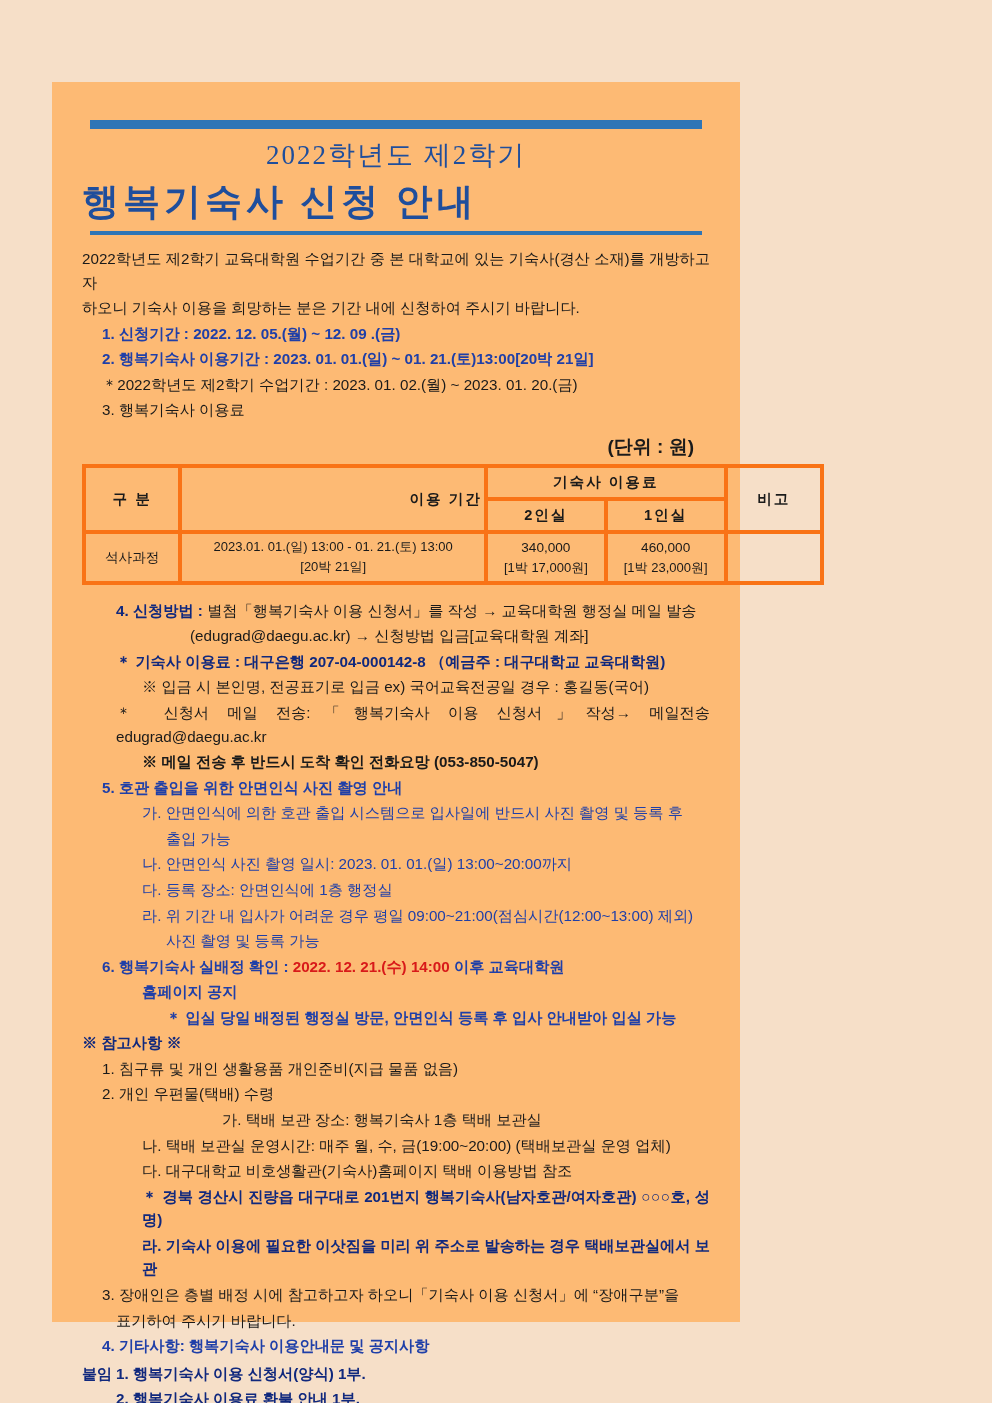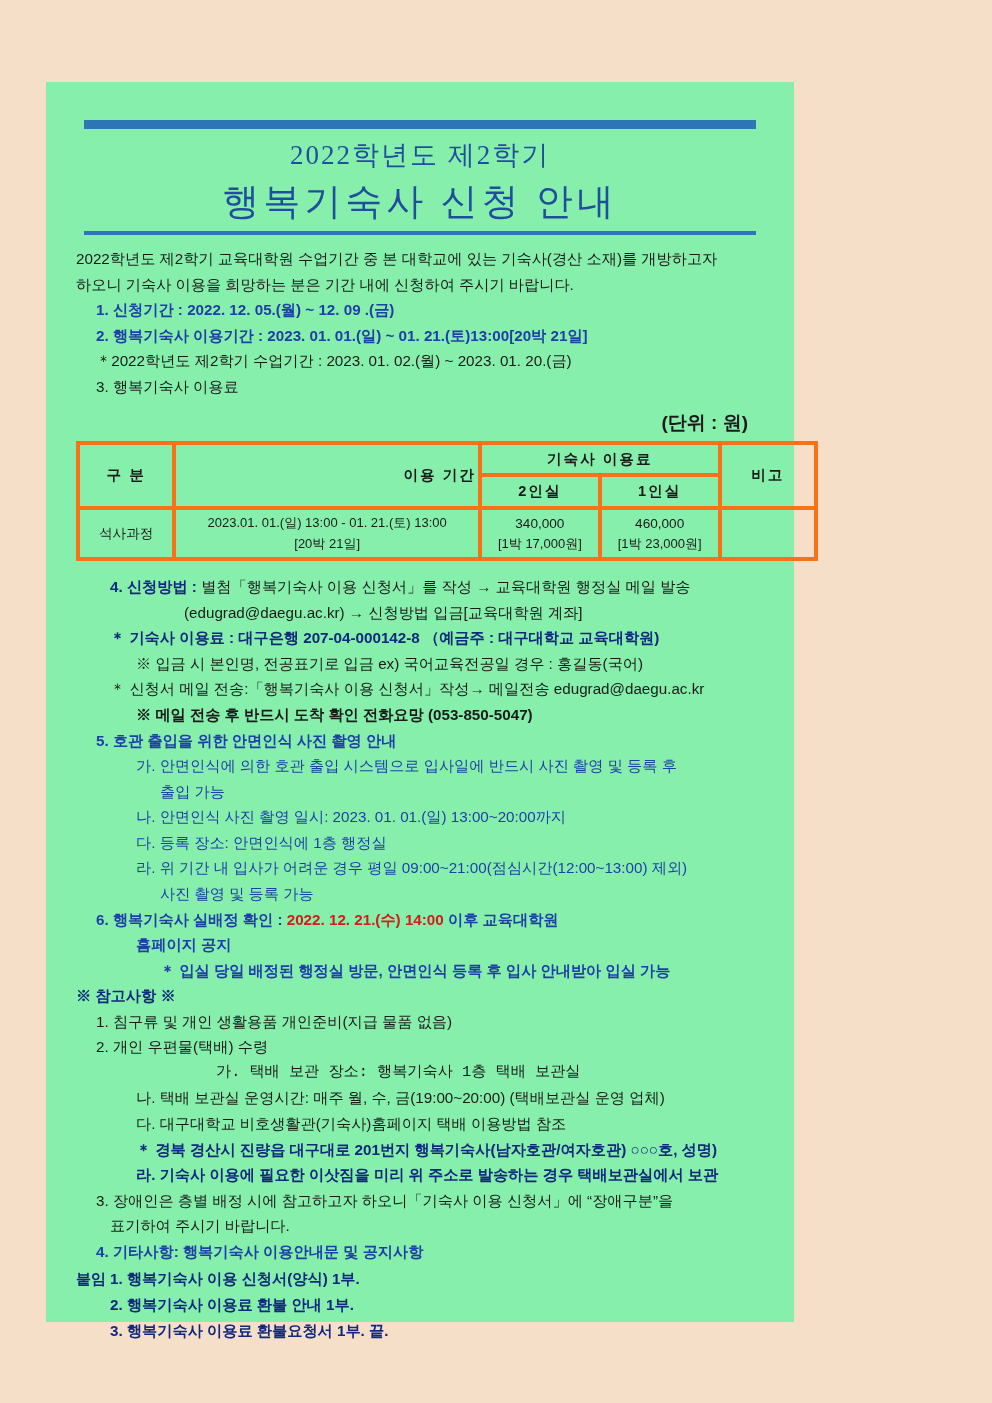--- a/index.html
+++ b/index.html
@@ -7,25 +7,25 @@
     padding: 0;
   }
   body {
     width: 992px;
     height: 1403px;
     background: #f6dfc8;
     font-family: "Liberation Sans", sans-serif;
   }
   .page {
     position: absolute;
-    left: 46px;
+    left: 52px;
     top: 82px;
-    width: 748px;
+    width: 688px;
     height: 1240px;
-    background: #86efac;
+    background: #fdba74;
     box-sizing: border-box;
   }
   .inner {
     position: relative;
     padding: 28px 30px 10px 30px;
   }
   
   .rule {
     height: 9px;
     background: #2e75b6;
@@ -38,24 +38,24 @@
   }
   .title-line1 {
     text-align: center;
     color: #1f4e9c;
     font-size: 27px;
     letter-spacing: 2px;
     margin-top: 8px;
     font-family: "Liberation Serif", serif;
   }
   .title-line2 {
-    text-align: center;
+    text-align: left;
     color: #1f4e9c;
     font-size: 37px;
-    font-weight: normal;
+    font-weight: bold;
     letter-spacing: 4px;
     margin-top: 4px;
     margin-bottom: 4px;
     font-family: "Liberation Serif", serif;
   }
   
   .body {
     font-size: 15.2px;
     color: #1a1a1a;
     line-height: 1.55;
@@ -67,21 +67,21 @@
   }
   .blue { color: #1f3fa8; }
   .navy { color: #10287d; }
   .red { color: #d81a1a; }
   .b { font-weight: bold; }
   .ind1 { padding-left: 20px; }
   .ind2 { padding-left: 34px; }
   .ind3 { padding-left: 60px; }
   .ind4 { padding-left: 84px; }
   .ind5 { padding-left: 108px; }
-  .ind6 { padding-left: 140px; font-family: Liberation Mono, monospace; }
+  .ind6 { padding-left: 140px; }
   .unit {
     text-align: right;
     font-weight: bold;
     font-size: 19px;
     margin: 10px 16px 3px 0;
   }
   
   table.fee {
     border-collapse: collapse;
     width: 742px;

